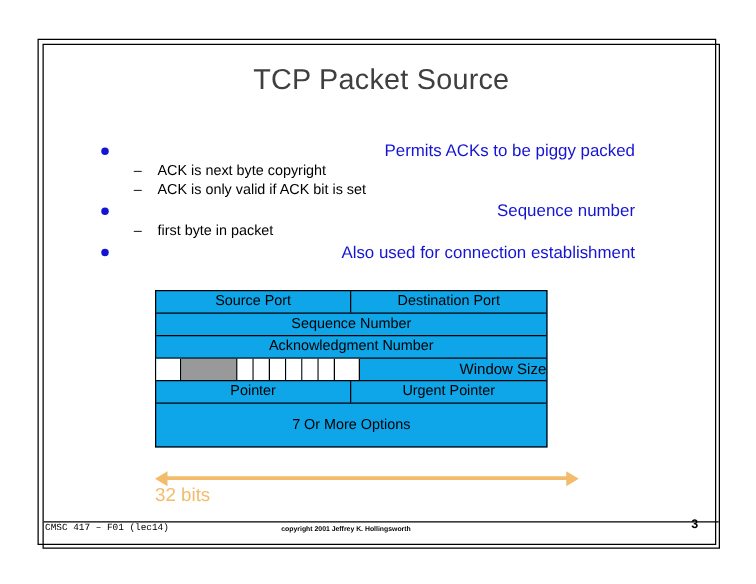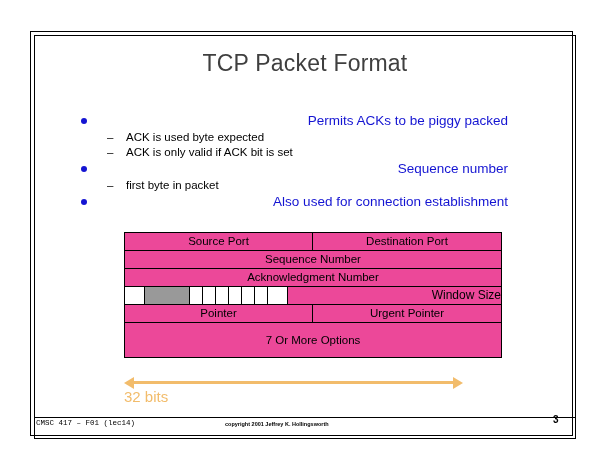--- a/index.html
+++ b/index.html
@@ -92,24 +92,24 @@
     top: 0px;
     font-size: 11.5px;
     line-height: 15px;
   }
 
   
   .packet {
     position: absolute;
     left: 124px;
     top: 232px;
-    width: 378px;
+    width: 314px;
     border: 1.6px solid #000000;
     box-sizing: border-box;
-    background: #ec4899;
+    background: #0ea5e9;
   }
   .prow {
     display: flex;
     border-bottom: 1.6px solid #000000;
     box-sizing: border-box;
   }
   .prow.last { border-bottom: none; }
   .pcell {
     font-size: 11.5px;
     color: #000000;
@@ -233,32 +233,32 @@
   }
 </style>
 </head>
 <body>
 
 <div id="slide">
 
   <div class="border-outer"></div>
   <div class="border-inner"></div>
 
-  <div class="title">TCP Packet Format</div>
+  <div class="title">TCP Packet Source</div>
 
   <div class="bullets">
 
     <div class="b1">
       <span class="dot"></span>
       <span>Permits ACKs to be piggy packed</span>
     </div>
 
     <div class="b2">
       <span class="dash">–</span>
-      <span>ACK is used byte expected</span>
+      <span>ACK is next byte copyright</span>
     </div>
 
     <div class="b2">
       <span class="dash">–</span>
       <span>ACK is only valid if ACK bit is set</span>
     </div>
 
     <div class="b1">
       <span class="dot"></span>
       <span>Sequence number</span>

